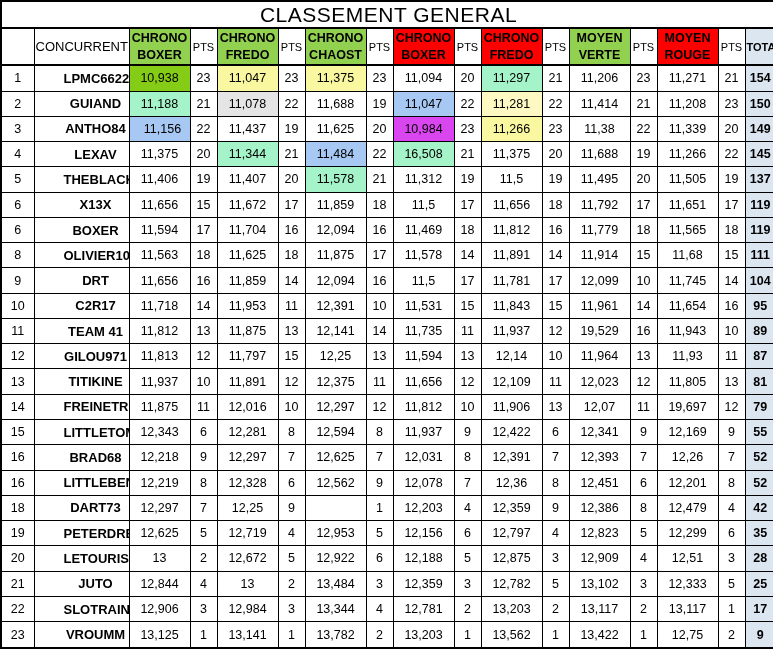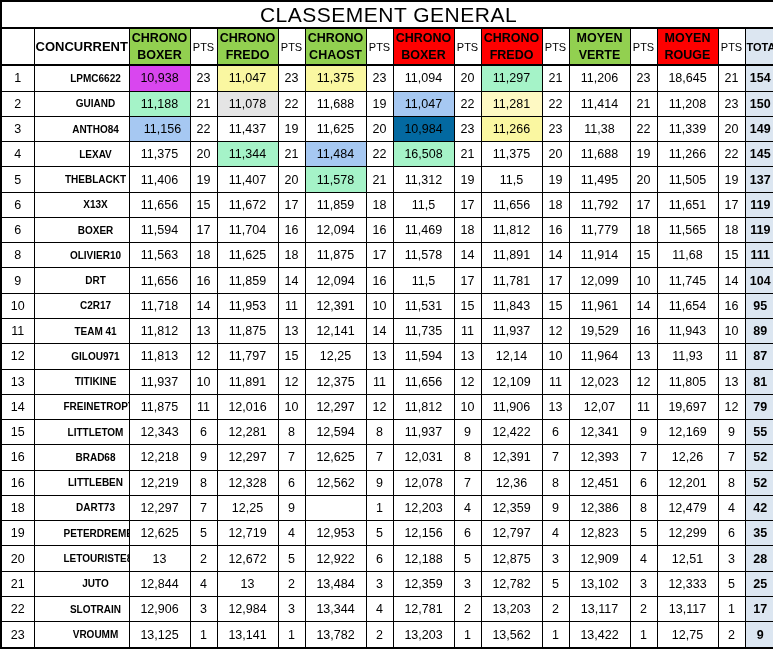--- a/index.html
+++ b/index.html
@@ -17,27 +17,27 @@
   .title-row td {
     height: 27px;
     font-size: 21px;
     font-weight: 400;
     letter-spacing: 0.5px;
     border-bottom: 2px solid #000;
     background: #fff;
   }
   .header-row th { height: 37px; border-bottom: 2px solid #000; background: #fff; }
   .th-rank { background: #fff; }
-  .th-name { font-size: 13px; font-weight: 700; }
+  .th-name { font-size: 13px; font-weight: 400; }
   .th-race { font-size: 12.5px; font-weight: 700; line-height: 1.3; }
   .th-pts  { font-size: 11px;  font-weight: 400; }
   .th-total{ font-size: 11px;  font-weight: 700; }
   tbody td { font-size: 12.5px; background: #fff; }
   .cell-rank  { font-weight: 400; }
-  .cell-name  { font-weight: 700; font-size: 10px; padding-left: 29px; }
+  .cell-name  { font-weight: 700; font-size: 13px; padding-left: 29px; }
   .cell-time  { font-weight: 400; }
   .cell-pts   { font-weight: 400; }
   .cell-total { font-weight: 700; }
 </style>
 </head>
 <body>
 
 <table>
   <colgroup>
     <col style="width:33px">
@@ -100,33 +100,33 @@
           <div>ROUGE</div>
         </th>
         <th class="th-pts">PTS</th>
         <th class="th-total" style="background: rgb(220, 230, 241);">TOTAL</th>
       </tr>
   </thead>
   <tbody>
       <tr>
         <td class="cell-rank">1</td>
         <td class="cell-name">LPMC6622</td>
-        <td class="cell-time" style="background: #d946ef;">10,938</td>
+        <td class="cell-time" style="background: #84cc16;">10,938</td>
         <td class="cell-pts">23</td>
         <td class="cell-time" style="background: rgb(250, 247, 161);">11,047</td>
         <td class="cell-pts">23</td>
         <td class="cell-time" style="background: rgb(250, 247, 161);">11,375</td>
         <td class="cell-pts">23</td>
         <td class="cell-time">11,094</td>
         <td class="cell-pts">20</td>
         <td class="cell-time" style="background: rgb(165, 243, 200);">11,297</td>
         <td class="cell-pts">21</td>
         <td class="cell-time">11,206</td>
         <td class="cell-pts">23</td>
-        <td class="cell-time">18,645</td>
+        <td class="cell-time">11,271</td>
         <td class="cell-pts">21</td>
         <td class="cell-total" style="background: rgb(220, 230, 241);">154</td>
       </tr>
       <tr>
         <td class="cell-rank">2</td>
         <td class="cell-name">GUIAND</td>
         <td class="cell-time" style="background: rgb(165, 243, 200);">11,188</td>
         <td class="cell-pts">21</td>
         <td class="cell-time" style="background: #e5e5e5;">11,078</td>
         <td class="cell-pts">22</td>
@@ -144,21 +144,21 @@
       </tr>
       <tr>
         <td class="cell-rank">3</td>
         <td class="cell-name">ANTHO84</td>
         <td class="cell-time" style="background: rgb(166, 200, 242); padding-left: 7px;">11,156</td>
         <td class="cell-pts">22</td>
         <td class="cell-time">11,437</td>
         <td class="cell-pts">19</td>
         <td class="cell-time">11,625</td>
         <td class="cell-pts">20</td>
-        <td class="cell-time" style="background: #0369a1; margin-left: 22px;">10,984</td>
+        <td class="cell-time" style="background: #d946ef; margin-left: 22px;">10,984</td>
         <td class="cell-pts">23</td>
         <td class="cell-time" style="background: rgb(250, 247, 161);">11,266</td>
         <td class="cell-pts">23</td>
         <td class="cell-time">11,38</td>
         <td class="cell-pts">22</td>
         <td class="cell-time">11,339</td>
         <td class="cell-pts">20</td>
         <td class="cell-total" style="background: rgb(220, 230, 241);">149</td>
       </tr>
       <tr>

